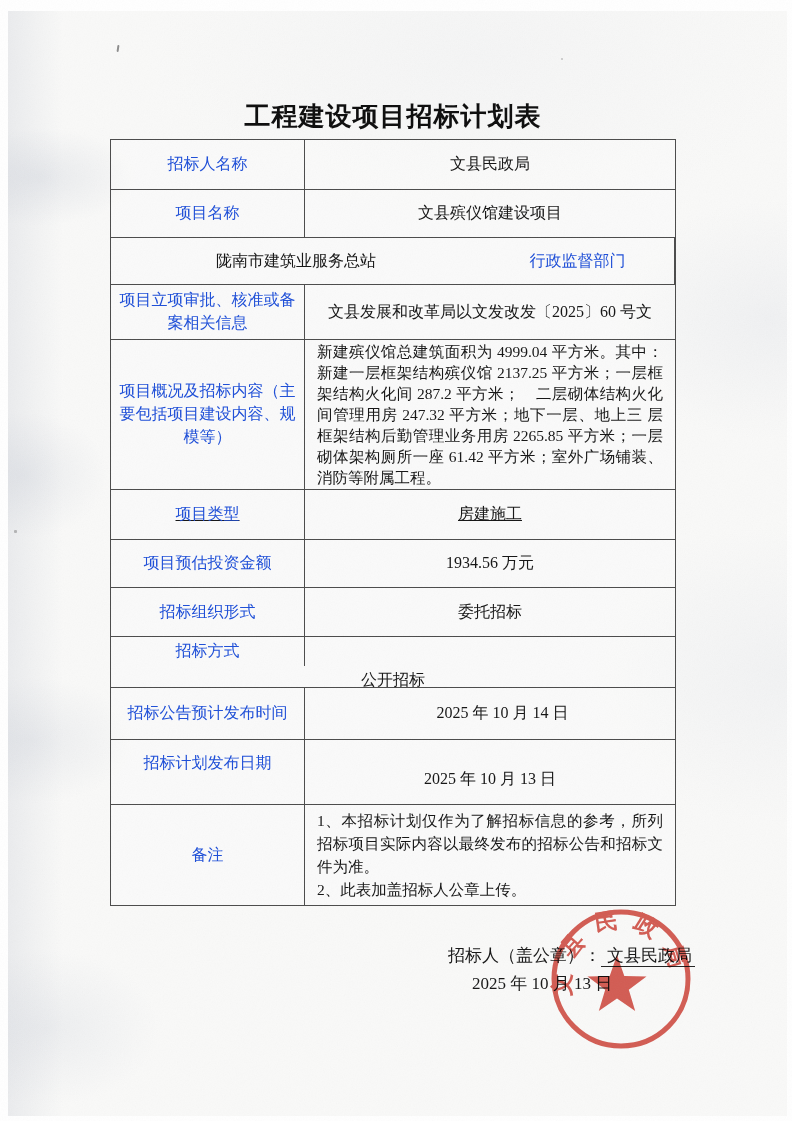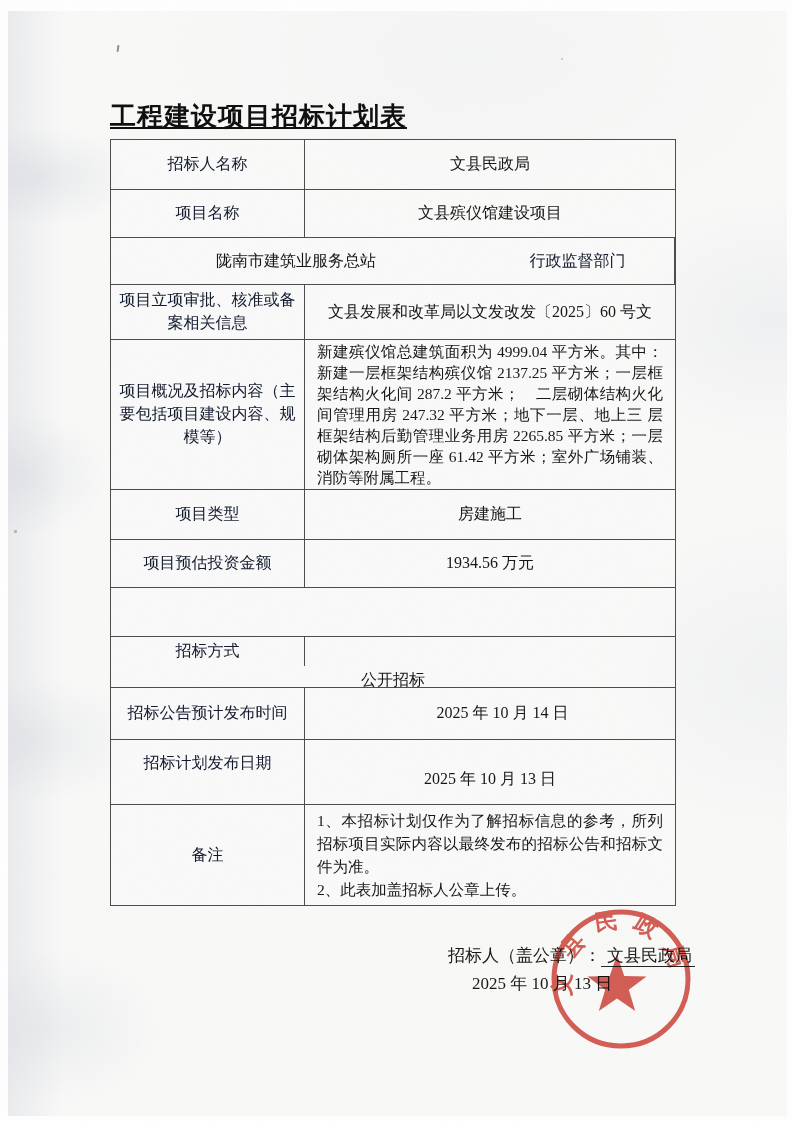--- a/index.html
+++ b/index.html
@@ -20,34 +20,34 @@
       radial-gradient(150px 90px at 3% 66%, rgba(170,178,194,.18), rgba(170,178,194,0) 70%),
       radial-gradient(160px 110px at 5% 92%, rgba(170,178,194,.16), rgba(170,178,194,0) 70%),
       radial-gradient(220px 160px at 98% 28%, rgba(190,196,210,.16), rgba(190,196,210,0) 75%),
       radial-gradient(260px 200px at 99% 60%, rgba(190,196,210,.13), rgba(190,196,210,0) 75%),
       radial-gradient(400px 220px at 60% 4%, rgba(205,209,220,.10), rgba(205,209,220,0) 80%);
   }
   .noise{position:absolute;left:0;top:0;width:792px;height:1121px;pointer-events:none;}
 
   .doc-title{
     position:absolute;left:110px;top:99px;width:566px;margin:0;
-    font-size:26px;font-weight:bold;letter-spacing:1px;color:#0c0c0c;text-decoration:underline;
+    text-align:center;font-size:26px;font-weight:bold;letter-spacing:1px;color:#0c0c0c;
   }
 
   .bid-table{
     position:absolute;left:110px;top:139px;width:566px;
     border:1px solid #4b4b4b;box-sizing:border-box;
     background:rgba(255,255,255,.25);
   }
   .trow{display:flex;box-sizing:border-box;border-bottom:1px solid #4b4b4b;}
   .trow:last-child{border-bottom:none;}
   .cell{box-sizing:border-box;display:flex;align-items:center;font-size:16px;line-height:1.42;}
   .cell.label{
     width:194px;border-right:1px solid #4b4b4b;
-    justify-content:center;text-align:center;padding:3px 8px;color:#0f172a;
+    justify-content:center;text-align:center;padding:3px 8px;color:#1d4ed8;
   }
   .cell.value{flex:1;justify-content:center;padding:3px 12px;color:#141414;}
   .vtext{display:block;width:100%;text-align:center;}
   .cell.value.para .vtext{
     text-align:justify;white-space:pre-line;font-size:15.5px;
   }
   .trow.r4 .cell.value.para .vtext{line-height:21px;}
   .trow.r11 .cell.value.para .vtext{line-height:23px;}
   
   .trow.r10 .cell.label{align-items:flex-start;padding-top:12px;}
@@ -103,33 +103,37 @@
     <div class="cell value">
       <span class="vtext">文县发展和改革局以文发改发〔2025〕60 号文</span>
     </div>
   </div>
     <div class="trow r4" style="height: 150px;">
     <div class="cell label">项目概况及招标内容（主要包括项目建设内容、规模等）</div>
     <div class="cell value para">
       <span class="vtext">新建殡仪馆总建筑面积为 4999.04 平方米。其中：新建一层框架结构殡仪馆 2137.25 平方米；一层框架结构火化间 287.2 平方米；　二层砌体结构火化间管理用房 247.32 平方米；地下一层、地上三 层框架结构后勤管理业务用房 2265.85 平方米；一层砌体架构厕所一座 61.42 平方米；室外广场铺装、消防等附属工程。</span>
     </div>
   </div>
-    <div class="trow r5" style="height: 50px;">
+    <div class="trow r5" style="height: 50px; text-decoration: underline;">
     <div class="cell label">项目类型</div>
     <div class="cell value">
       <span class="vtext">房建施工</span>
     </div>
   </div>
     <div class="trow r6" style="height: 48px;">
     <div class="cell label">项目预估投资金额</div>
     <div class="cell value">
       <span class="vtext">1934.56 万元</span>
     </div>
   </div>
     <div class="trow r7" style="height: 49px;">
+    <div class="cell label">招标组织形式</div>
+    <div class="cell value">
+      <span class="vtext">委托招标</span>
+    </div>
   </div>
     <div class="trow r8" style="height: 51px; flex-direction: column;">
     <div class="cell label">招标方式</div>
     <div class="cell value">
       <span class="vtext">公开招标</span>
     </div>
   </div>
     <div class="trow r9" style="height: 52px; gap: 25px;">
     <div class="cell label">招标公告预计发布时间</div>
     <div class="cell value">

